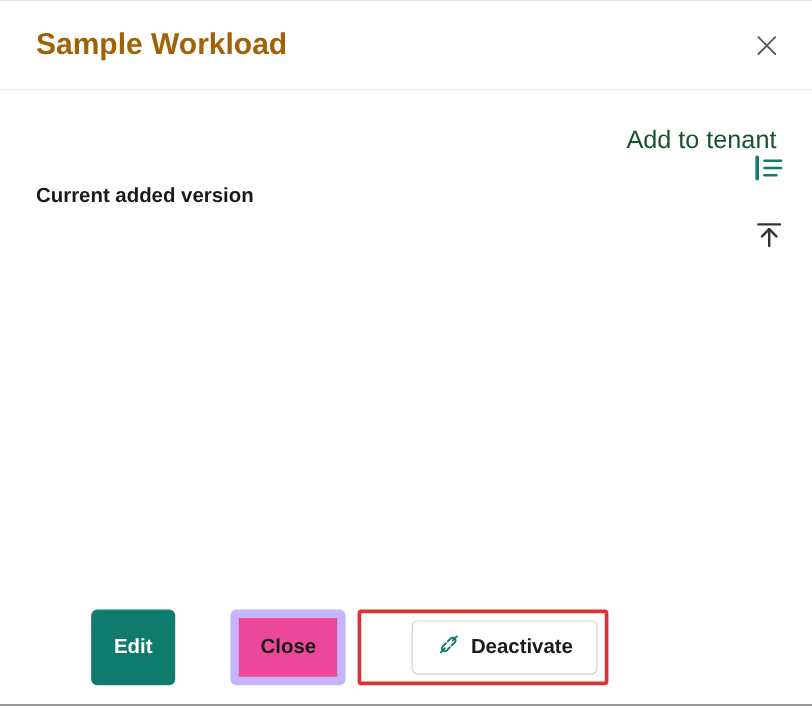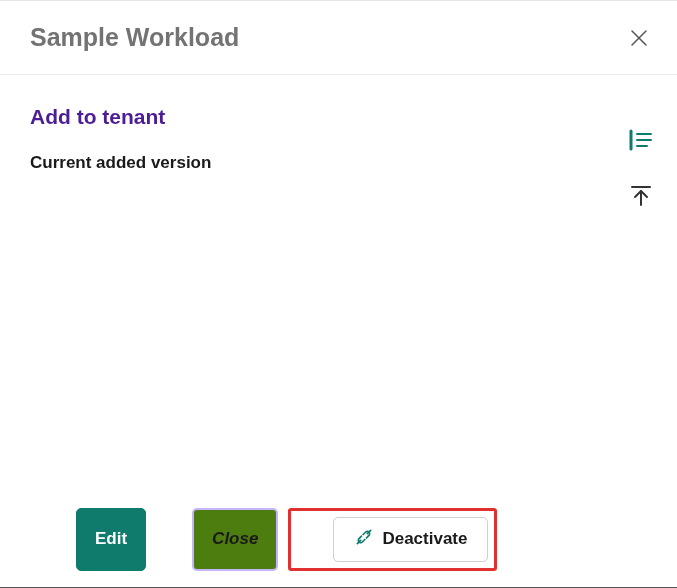--- a/index.html
+++ b/index.html
@@ -19,21 +19,21 @@
     .header {
       display: flex;
       align-items: center;
       justify-content: space-between;
       padding: 22px 26px 22px 30px;
       border-bottom: 1px solid #ededed;
     }
     .header h1 {
       font-size: 25px;
       font-weight: 700;
-      color: #737373;
+      color: #a16207;
     }
     .close-x {
       cursor: pointer;
       width: 24px;
       height: 24px;
       display: flex;
       align-items: center;
       justify-content: center;
     }
     .close-x svg {
@@ -41,23 +41,24 @@
       height: 18px;
       stroke: #555;
       stroke-width: 1.5;
     }
     .content {
       padding: 30px 30px 0 30px;
       position: relative;
     }
     .section-title {
       font-size: 21px;
-      font-weight: 700;
-      color: #4c1d95;
+      font-weight: 400;
+      color: #14532d;
       margin-bottom: 24px;
+      text-align: right;
     }
     .sub-label {
       font-size: 17px;
       font-weight: 600;
       color: #1a1a1a;
       margin-bottom: 22px;
     }
     .version-value {
       font-size: 17px;
       font-weight: 400;
@@ -100,24 +101,23 @@
       gap: 8px;
       line-height: 1.2;
       margin-left: 36px;
     }
     .btn-primary {
       background: #0f7b6c;
       color: #ffffff;
       border: 1px solid #0f7b6c;
     }
     .btn-secondary {
-      background: #4d7c0f;
+      background: #ec4899;
       color: #1a1a1a;
-      border: 2px solid #c4b5fd;
-      font-style: italic;
+      border: 7px solid #c4b5fd;
     }
     .highlight-box {
       border: 3px solid #e03030;
       border-radius: 3px;
       padding: 6px;
       display: inline-flex;
       align-items: flex-end;
     }
     .btn-deactivate {
       background: #ffffff;

